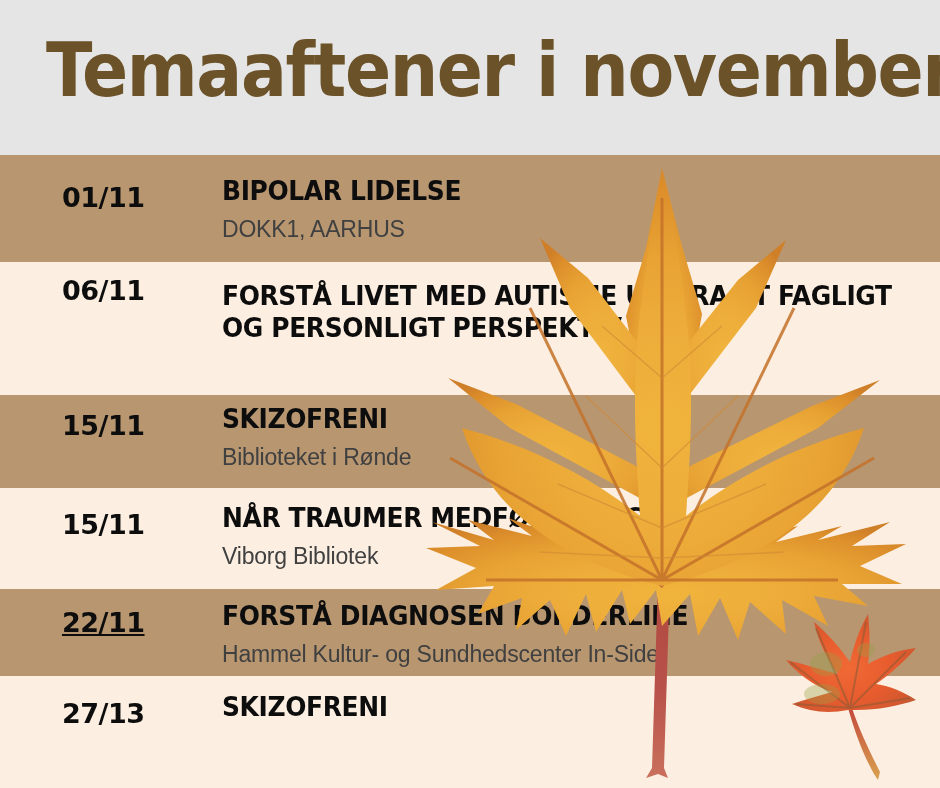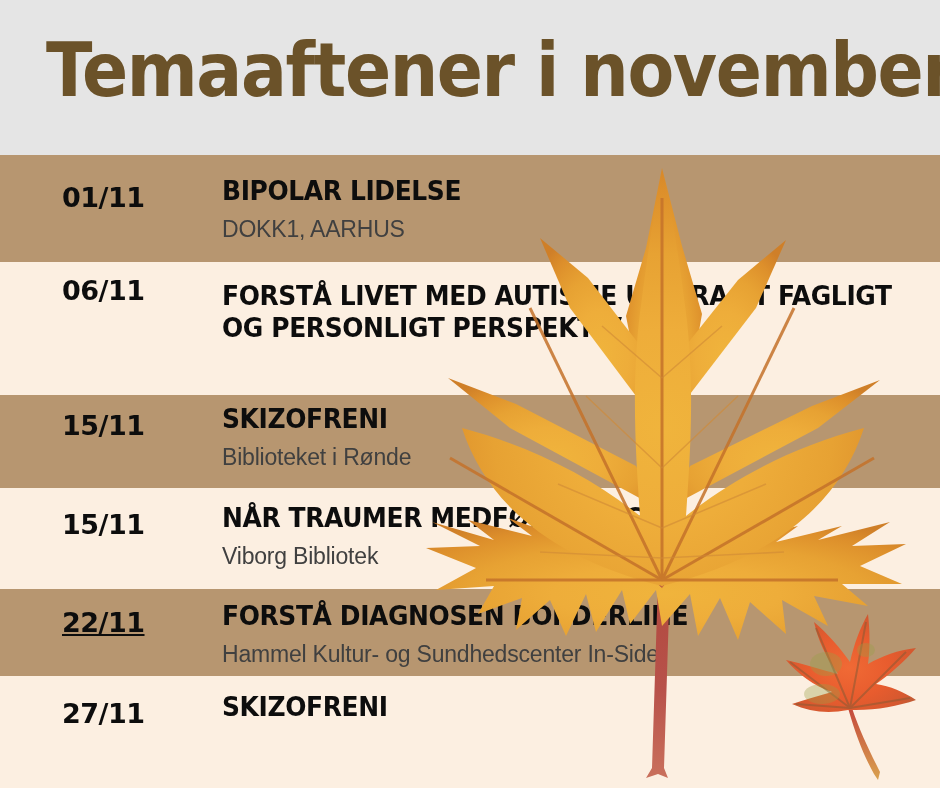--- a/index.html
+++ b/index.html
@@ -203,21 +203,21 @@
         <div class="row-date">22/11</div>
         <div class="row-body">
           <div class="row-title">FORSTÅ DIAGNOSEN BORDERLINE</div>
           <div class="row-venue">Hammel Kultur- og Sundhedscenter In-Side</div>
         </div>
       </div>
     </div>
 
     <div class="row cream" id="row-5">
       <div class="row-inner">
-        <div class="row-date">27/11</div>
+        <div class="row-date">27/13</div>
         <div class="row-body">
           <div class="row-title">SKIZOFRENI</div>
         </div>
       </div>
     </div>
   </div>
 
   <div class="leaf-layer">
 
     <svg class="leaf-big" viewBox="0 0 540 660" xmlns="http://www.w3.org/2000/svg">

